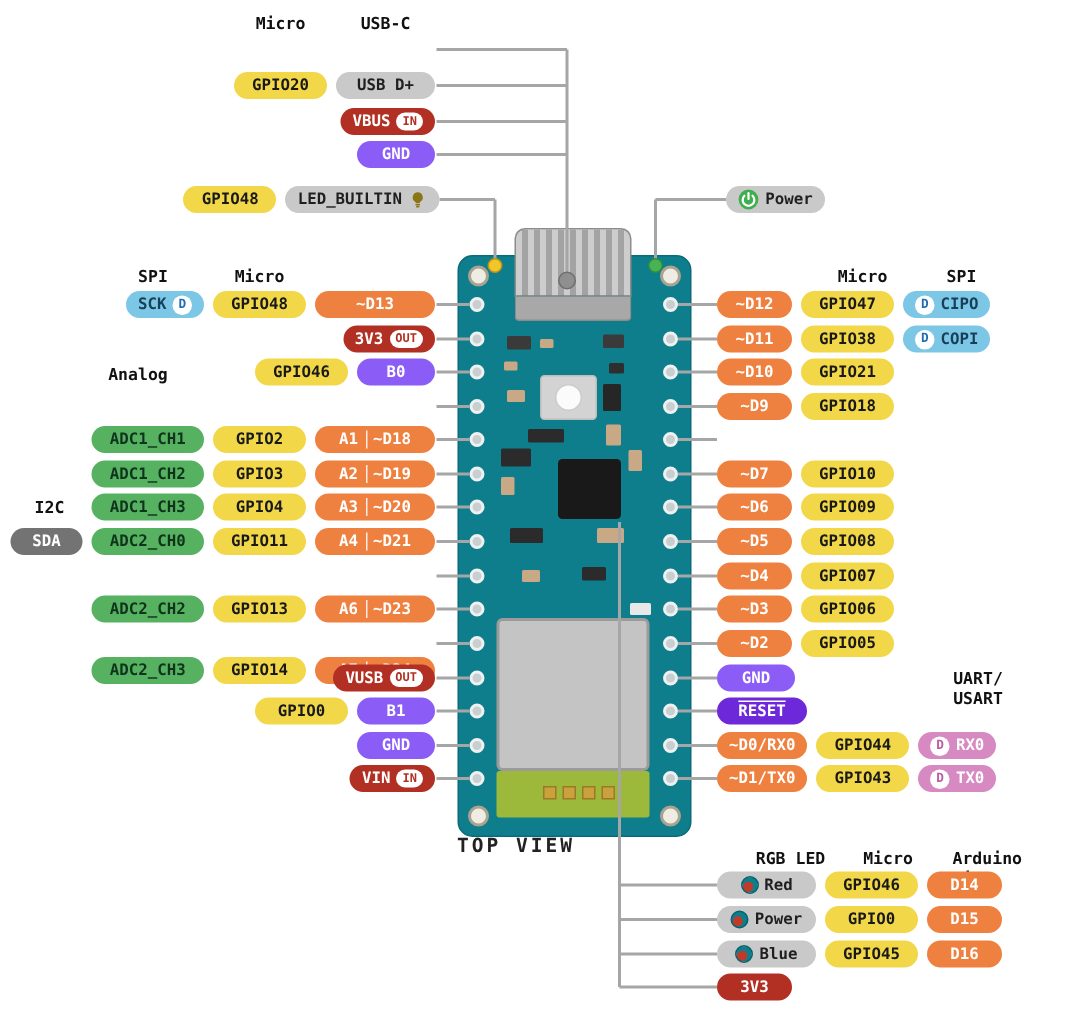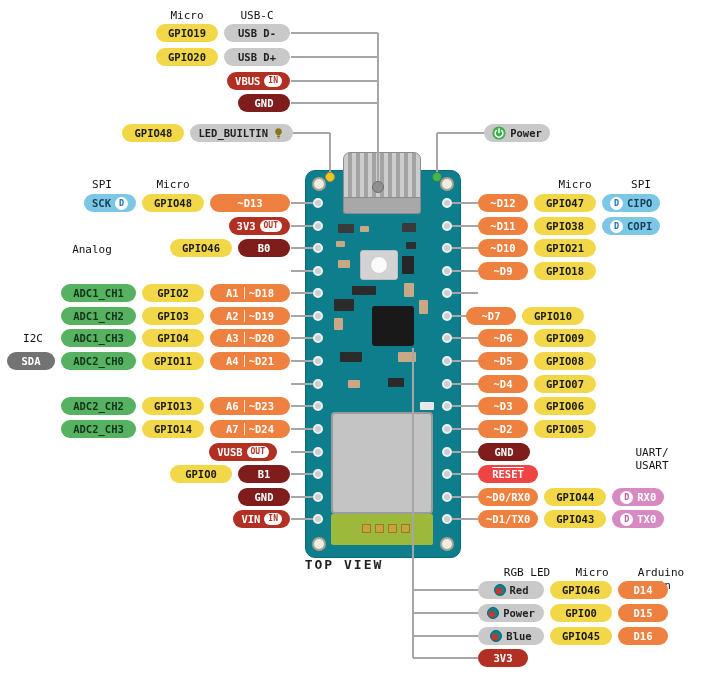--- a/index.html
+++ b/index.html
@@ -39,40 +39,40 @@
   .pill{display:flex;align-items:center;justify-content:center;gap:4px;height:18px;border-radius:9px;
     padding:0 8px;font-size:10.5px;font-weight:bold;white-space:nowrap}
   .micro{background:#f2d848;color:#191919;min-width:62px}
   .arduino{background:#ee8140;color:#ffffff;min-width:50px}
   .arduino.wide{min-width:80px}
   .analog{background:#56b161;color:#10341b;min-width:75px}
   .i2c{background:#737373;color:#ffffff;min-width:48px}
   .spi{background:#7cc6e6;color:#173f57}
   .uart{background:#d789c2;color:#ffffff}
   .power{background:#b23023;color:#ffffff;min-width:50px}
-  .gnd{background:#7f1d1d;color:#ffffff;min-width:52px}
+  .gnd{background:#8b5cf6;color:#ffffff;min-width:52px}
   .label{background:#c9c9c9;color:#1f1f1f;min-width:66px}
-  .reset{background:#ef4444;color:#ffffff;min-width:60px}
+  .reset{background:#6d28d9;color:#ffffff;min-width:60px}
   .reset .txt{text-decoration:overline}
   .split-a{border-right:1.5px solid rgba(255,255,255,.85);padding-right:5px}
 
   .bdg-d{width:13px;height:13px;border-radius:50%;background:#fff;font-size:8.5px;font-weight:bold;
     display:flex;align-items:center;justify-content:center;flex:0 0 auto}
   .spi .bdg-d{color:#1d6db4}
   .uart .bdg-d{color:#bb5da1}
   .bdg-io{background:#fff;color:#b23023;border-radius:7px;font-size:8px;font-weight:bold;
     padding:2px 4px;line-height:1;flex:0 0 auto}
 
   .icon{display:flex;align-items:center;justify-content:center;flex:0 0 auto}
   .icon-led{width:12px;height:12px;border-radius:50%;
     background:radial-gradient(circle at 38% 62%,#bf3a2b 0 37%,#0e7e8d 39%);border:1px solid #09616d}
 
   
-  .hdr{position:absolute;transform:translateX(-50%);font-size:11px;font-weight:normal;color:#111;
-    text-align:center;white-space:pre-line;line-height:13px;z-index:5}
+  .hdr{position:absolute;transform:translateX(-50%);font-size:11px;font-weight:bold;color:#111;
+    text-align:left;white-space:pre-line;line-height:13px;z-index:5}
   .topview{position:absolute;transform:translateX(-50%);font-size:13px;font-weight:bold;
     letter-spacing:2px;color:#222;z-index:5}
 </style>
 </head>
 <body>
 
 <div class="canvas" id="c">
 
   <div class="hdr" style="left:187px;top:9px">Micro</div>
   <div class="hdr" style="left:257px;top:9px">USB-C</div>
@@ -179,33 +179,33 @@
         <span class="txt">ADC2_CH2</span>
       </div>
       <div class="pill micro">
         <span class="txt">GPIO13</span>
       </div>
       <div class="pill arduino wide">
         <span class="split-a txt">A6</span>
         <span class="txt">~D23</span>
       </div>
     </div>
-    <div class="row" style="top: 429px; right: 423px; padding-left: 11px;">
+    <div class="row" style="top: 447px; right: 423px; padding-left: 11px;">
       <div class="pill analog">
         <span class="txt">ADC2_CH3</span>
       </div>
       <div class="pill micro">
         <span class="txt">GPIO14</span>
       </div>
       <div class="pill arduino wide">
         <span class="split-a txt">A7</span>
         <span class="txt">~D24</span>
       </div>
     </div>
-    <div class="row" style="top: 452px; right: 436px;">
+    <div class="row" style="top: 452px; right: 423px;">
       <div class="pill power">
         <span class="txt">VUSB</span>
         <span class="bdg-io">OUT</span>
       </div>
     </div>
     <div class="row" style="top: 474px; right: 423px;">
       <div class="pill micro">
         <span class="txt">GPIO0</span>
       </div>
       <div class="pill gnd">
@@ -256,21 +256,21 @@
       </div>
     </div>
     <div class="row" style="top: 271px; left: 478px;">
       <div class="pill arduino">
         <span class="txt">~D9</span>
       </div>
       <div class="pill micro">
         <span class="txt">GPIO18</span>
       </div>
     </div>
-    <div class="row" style="top: 316px; left: 466px;">
+    <div class="row" style="top: 316px; left: 478px;">
       <div class="pill arduino">
         <span class="txt">~D7</span>
       </div>
       <div class="pill micro">
         <span class="txt">GPIO10</span>
       </div>
     </div>
     <div class="row" style="top: 338px; left: 478px;">
       <div class="pill arduino">
         <span class="txt">~D6</span>
@@ -336,28 +336,20 @@
     <div class="row" style="top: 519px; left: 478px;">
       <div class="pill arduino">
         <span class="txt">~D1/TX0</span>
       </div>
       <div class="pill micro">
         <span class="txt">GPIO43</span>
       </div>
       <div class="pill uart">
         <span class="bdg-d">D</span>
         <span class="txt">TX0</span>
-      </div>
-    </div>
-    <div class="row" style="top: 33px; right: 423px;">
-      <div class="pill micro">
-        <span class="txt">GPIO19</span>
-      </div>
-      <div class="pill label">
-        <span class="txt">USB D-</span>
       </div>
     </div>
     <div class="row" style="top: 57px; right: 423px;">
       <div class="pill micro">
         <span class="txt">GPIO20</span>
       </div>
       <div class="pill label">
         <span class="txt">USB D+</span>
       </div>
     </div>

